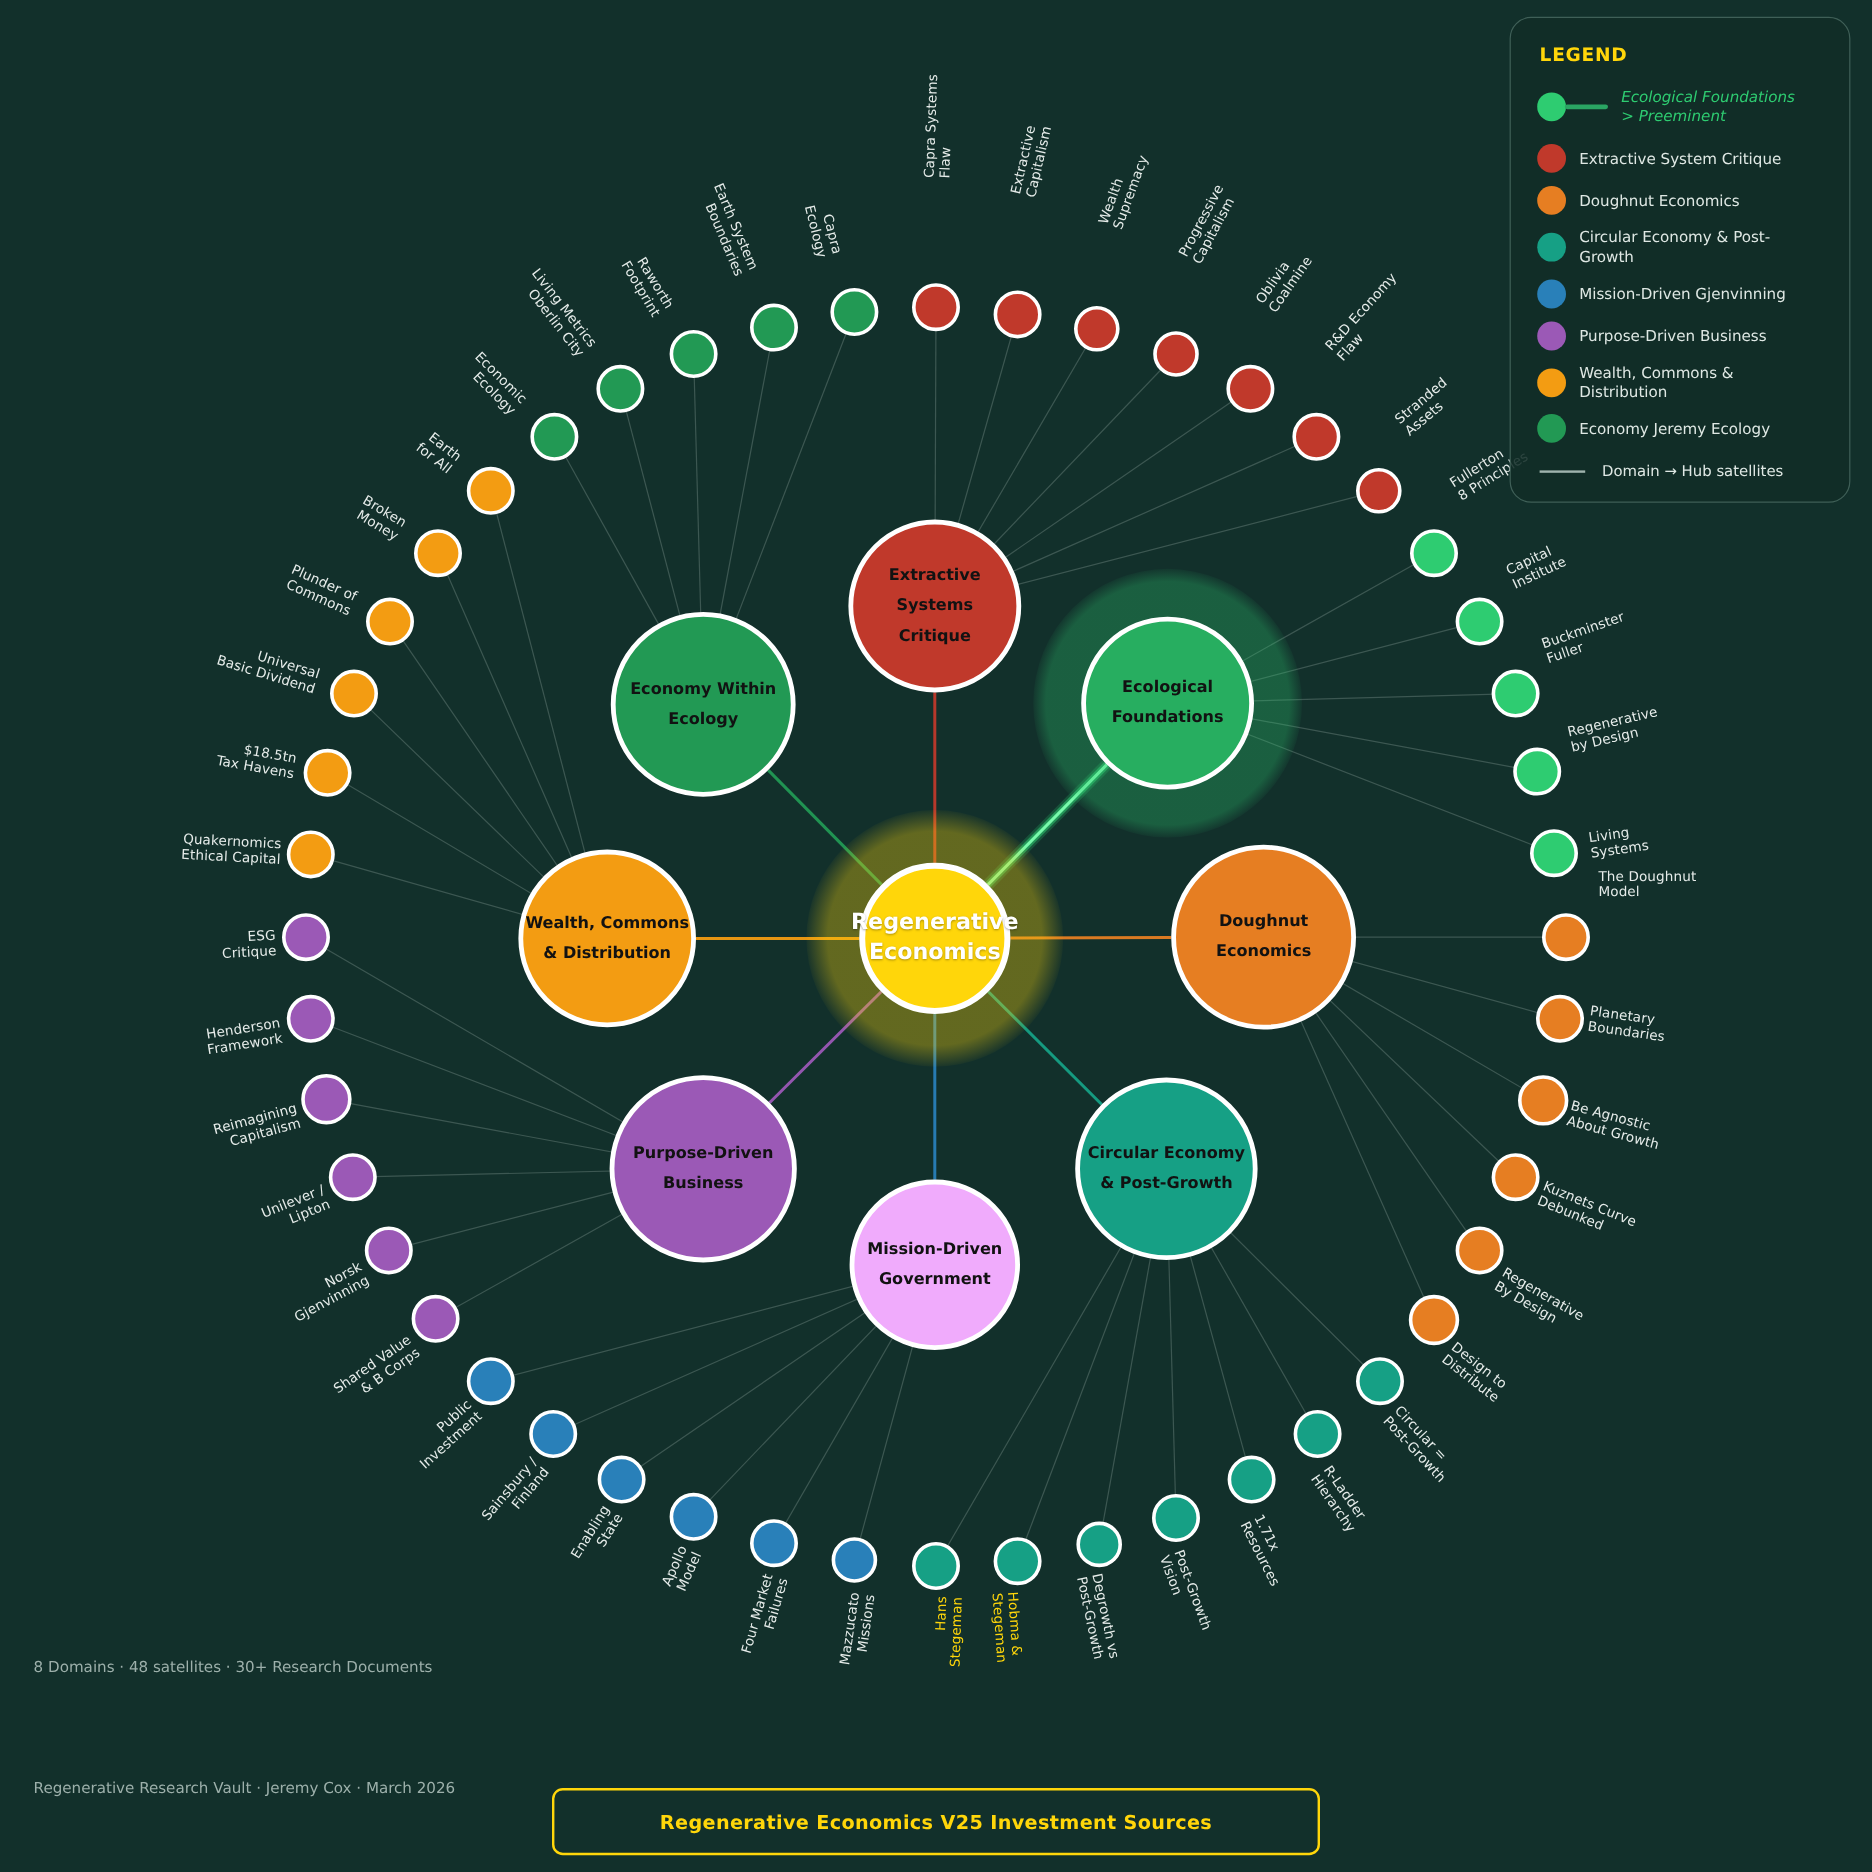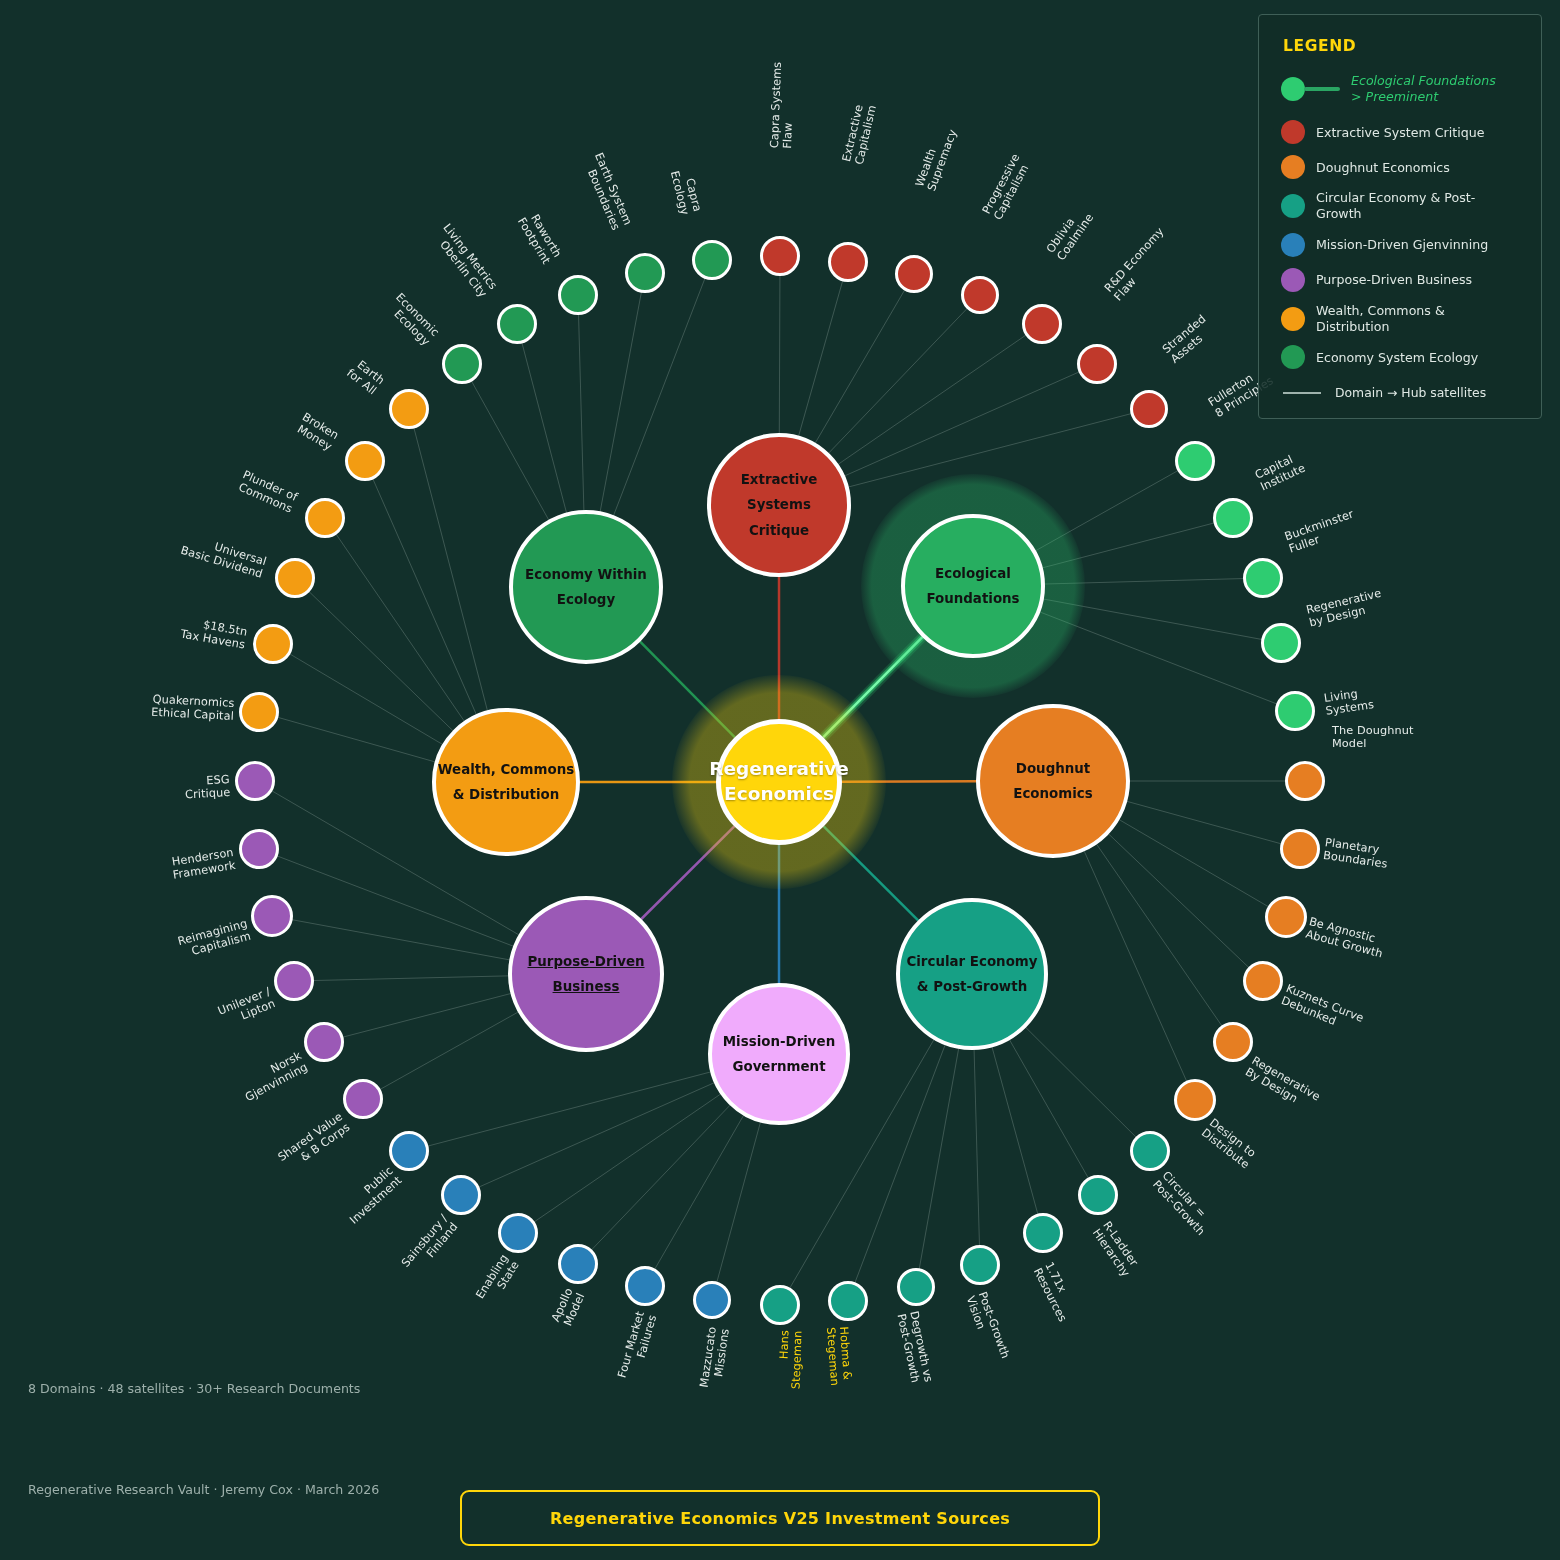--- a/index.html
+++ b/index.html
@@ -6,21 +6,21 @@
   body{
     width:1560px;height:1560px;position:relative;overflow:hidden;
     font-family:"DejaVu Sans","Liberation Sans",sans-serif;
     background:#12302b;
   }
   #graph{position:absolute;left:0;top:0;width:1560px;height:1560px;}
 
   
   .legend-box{
     position:absolute;left:1258px;top:14px;width:284px;
-    border:1px solid #3f5f57;border-radius:4px;
+    border:1px solid #3f5f57;border-radius:18px;
     background:rgba(17,44,39,.88);
     padding:22px 20px 18px 22px;box-sizing:border-box;
     z-index:40;
   }
   .legend-title{
     color:#ffd60a;font-size:15.5px;font-weight:bold;letter-spacing:.6px;
     margin:0 0 18px 2px;
   }
   .legend-row{display:flex;align-items:center;margin-bottom:11px;}
   .legend-row.first{margin-bottom:16px;align-items:center;font-style:italic;}
@@ -194,21 +194,21 @@
     </div>
     <div class="domain" style="left: 976px; top: 704px; height: 154px; width: 154px; background: rgb(230, 126, 34);">
       <span>Doughnut<br>Economics</span>
     </div>
     <div class="domain" style="left: 896px; top: 898px; height: 152px; width: 152px; background: rgb(22, 160, 133);">
       <span>Circular Economy<br>&amp; Post-Growth</span>
     </div>
     <div class="domain" style="left: 708px; top: 983px; height: 142px; width: 142px; background: #f0abfc;">
       <span>Mission-Driven<br>Government</span>
     </div>
-    <div class="domain" style="left: 508px; top: 896px; height: 156px; width: 156px; background: rgb(155, 89, 182); text-decoration: underline;">
+    <div class="domain" style="left: 508px; top: 896px; height: 156px; width: 156px; background: rgb(155, 89, 182);">
       <span>Purpose-Driven<br>Business</span>
     </div>
     <div class="domain" style="left: 432px; top: 708px; height: 148px; width: 148px; background: rgb(243, 156, 18);">
       <span>Wealth, Commons<br>&amp; Distribution</span>
     </div>
     <div class="domain" style="left: 509px; top: 510px; height: 154px; width: 154px; background: rgb(34, 153, 84); justify-content: center;">
       <span>Economy Within<br>Ecology</span>
     </div>
     <div class="hub" style="left: 716px; top: 719px; height: 126px; width: 126px; background: rgb(255, 214, 10);">
       <span>Regenerative<br>Economics</span>
@@ -294,21 +294,21 @@
       <div class="legend-row">
         <span class="legend-dot" style="background: rgb(155, 89, 182);"></span>
         <span class="legend-label">Purpose-Driven Business</span>
       </div>
       <div class="legend-row">
         <span class="legend-dot" style="background: rgb(243, 156, 18);"></span>
         <span class="legend-label">Wealth, Commons &amp; Distribution</span>
       </div>
       <div class="legend-row">
         <span class="legend-dot" style="background: rgb(34, 153, 84);"></span>
-        <span class="legend-label">Economy System Ecology</span>
+        <span class="legend-label">Economy Jeremy Ecology</span>
       </div>
     </div>
 
   <div class="legend-hubrow">
     <span class="legend-hubline"></span>
     <span class="legend-hublabel">Domain → Hub satellites</span>
   </div>
 </div>
 
 <div class="foot1">8 Domains  ·  48 satellites  ·  30+ Research Documents</div>

